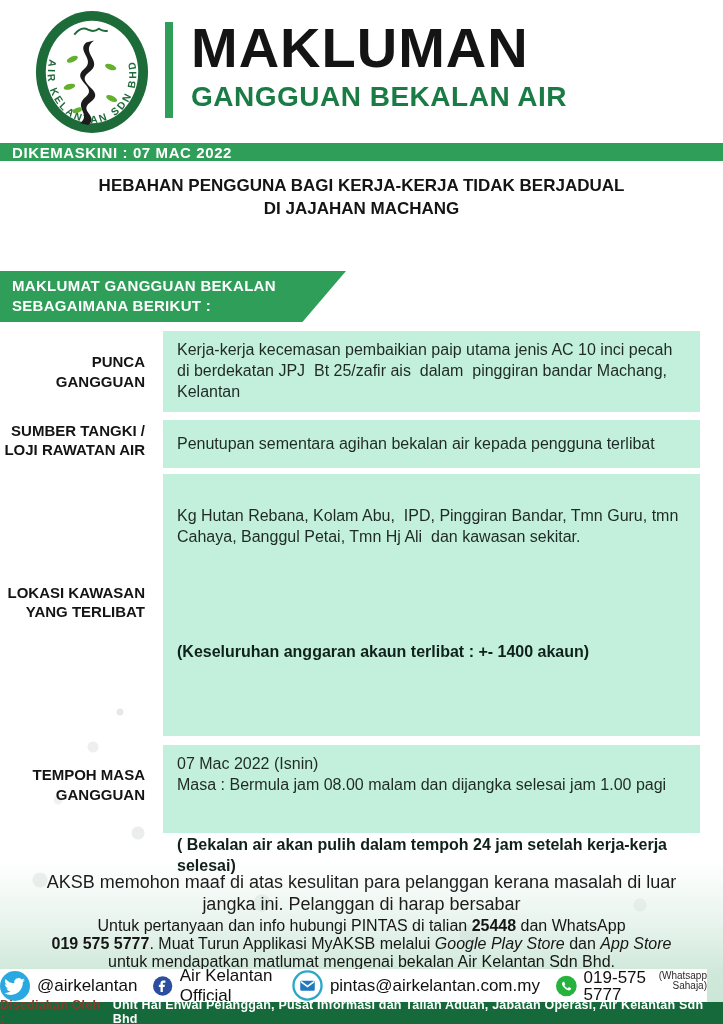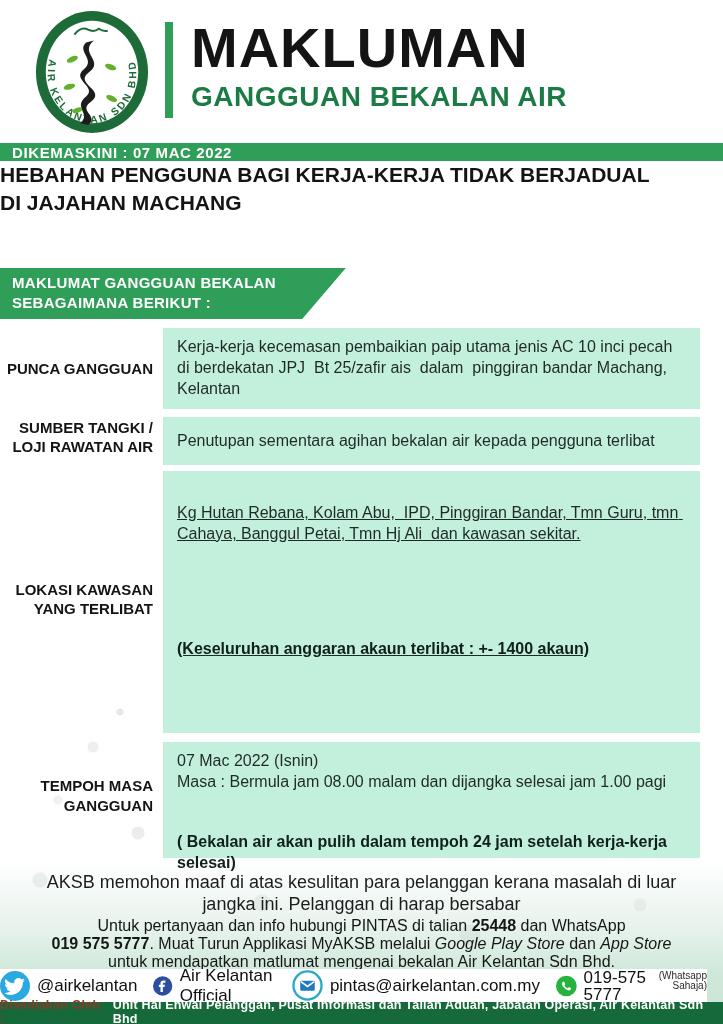--- a/index.html
+++ b/index.html
@@ -20,39 +20,39 @@
   
   .header{display:flex;align-items:flex-start;height:143px;padding-left:33px;box-sizing:border-box;}
   .logo{margin-top:8px;}
   .v-divider{width:8px;height:96px;margin:22px 0 0 14px;}
   .titles{margin:20px 0 0 18px;}
   .main-title{font-size:56px;font-weight:bold;line-height:1;letter-spacing:1px;color:#141414;}
   .sub-title{font-size:28px;font-weight:bold;letter-spacing:.5px;margin-top:5px;}
   .updated-bar{height:18px;display:flex;align-items:center;padding-left:12px;
     color:#fff;font-weight:bold;font-size:15px;letter-spacing:.6px;}
   
-  .heading{font-weight:bold;font-size:21px;line-height:1.35;color:#141414;}
+  .heading{margin-top:14px;text-align:center;font-weight:bold;font-size:17px;line-height:1.35;color:#141414;}
   
   .banner{margin-top:50px;width:346px;box-sizing:border-box;color:#fff;font-weight:bold;
     font-size:15px;line-height:1.35;padding:5px 48px 6px 12px;letter-spacing:.3px;
     clip-path:polygon(0 0,100% 0,calc(100% - 44px) 100%,0 100%);}
   
   .rows{margin-top:9px;padding-right:23px;}
   .row{display:flex;align-items:center;}
-  .row-label{width:163px;box-sizing:border-box;padding-right:10px;text-align:right;
+  .row-label{width:163px;box-sizing:border-box;padding-right:18px;text-align:right;
     font-weight:bold;font-size:15px;line-height:1.3;white-space:pre-line;color:#141414;}
   .row-box{flex:1;box-sizing:border-box;font-size:16px;line-height:1.3;color:#1f2a26;
     padding:9px 14px;}
   .row-box p{margin:0;white-space:pre-wrap;}
   .bold{font-weight:bold;color:#10201a;}
   .box-punca{min-height:81px;}
   .box-sumber{min-height:48px;display:flex;align-items:center;margin-top:8px;}
-  .box-lokasi{height:262px;margin-top:6px;padding-top:32px;align-self:flex-start;text-decoration:underline;}
+  .box-lokasi{height:262px;margin-top:6px;padding-top:32px;align-self:flex-start;}
   .box-lokasi .note{margin-top:94px;}
-  .box-tempoh{height:116px;margin-top:9px;padding-top:9px;align-self:flex-start;}
+  .box-tempoh{height:88px;margin-top:9px;padding-top:9px;align-self:flex-start;}
   .box-tempoh .note{margin-top:39px;}
   .row-lokasi .row-label,.row-tempoh .row-label{align-self:center;}
   
   .apology{position:absolute;top:872px;left:0;right:0;text-align:center;
     font-size:18px;line-height:1.22;color:#1c1c1c;padding:0 34px;}
   .contact{position:absolute;top:917px;left:0;right:0;text-align:center;
     font-size:16px;line-height:1.13;color:#161616;}
   .contact .strong{font-weight:bold;}
   .contact .italic{font-style:italic;}
   

